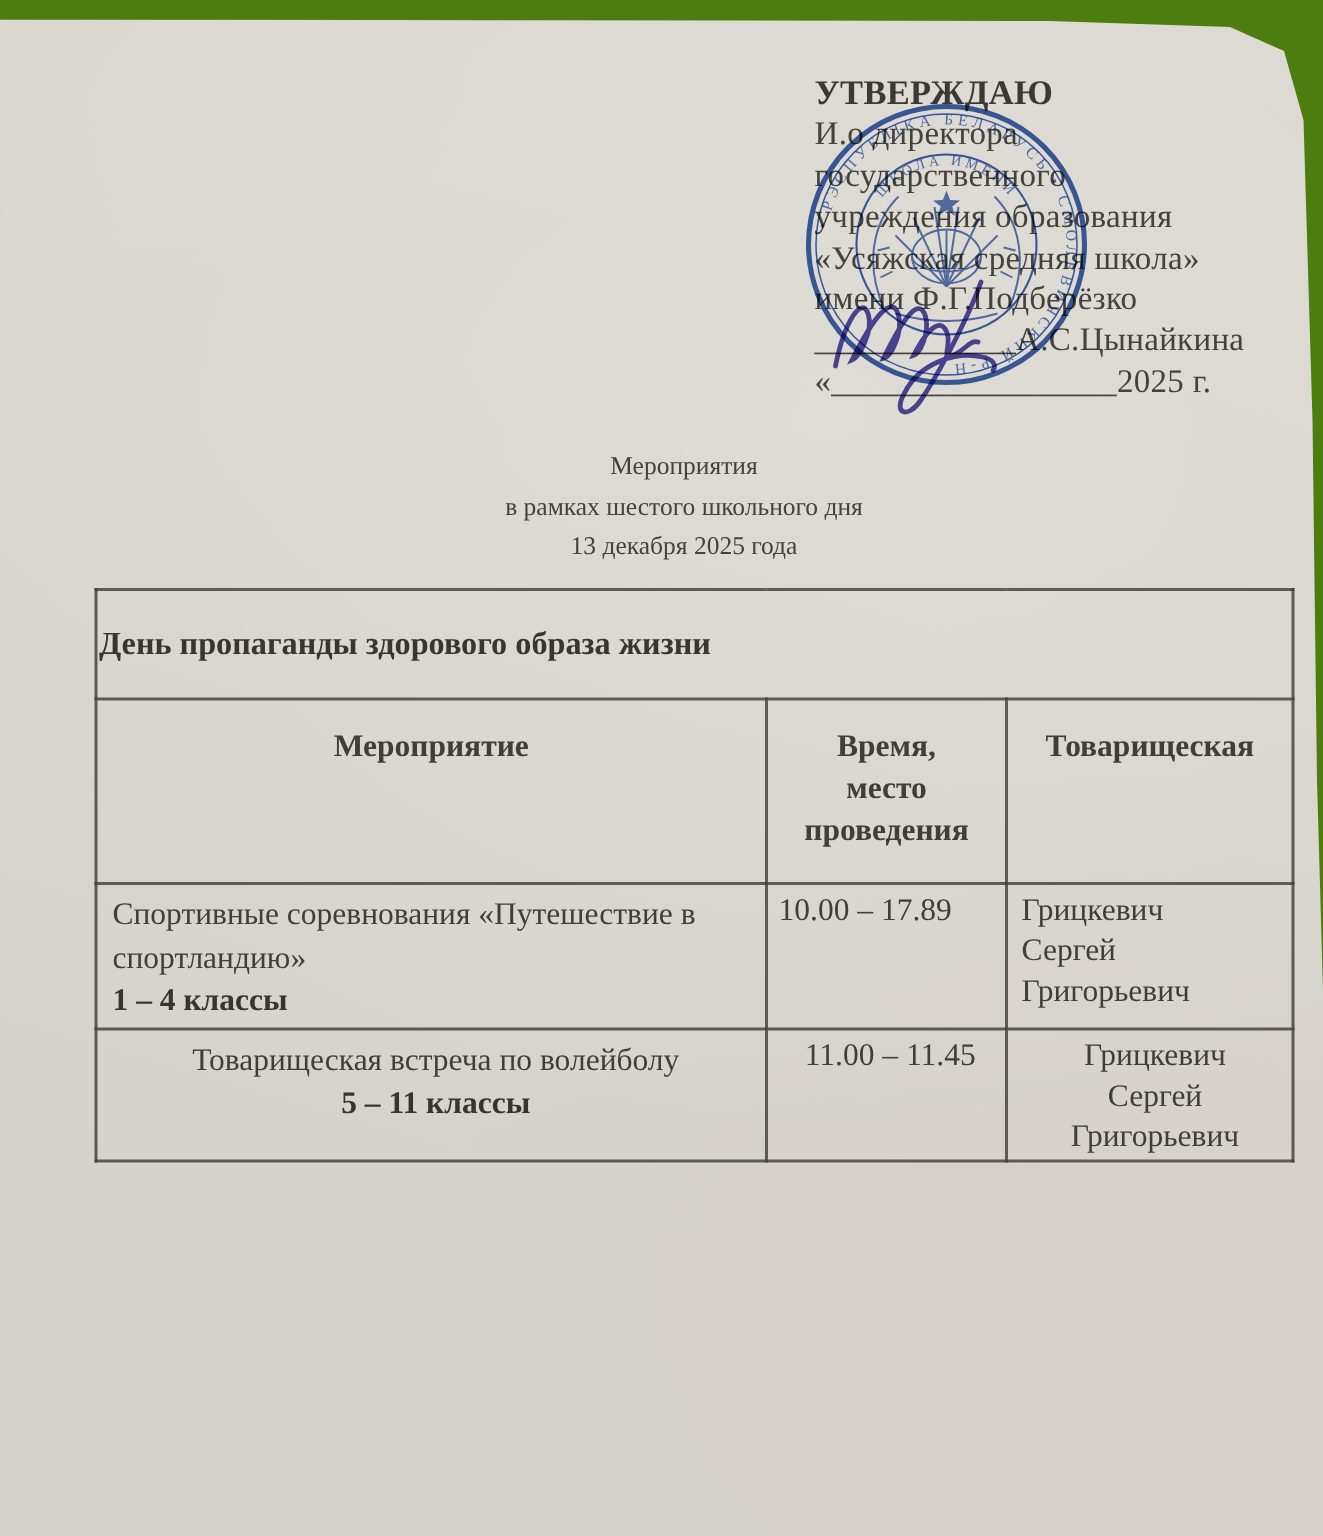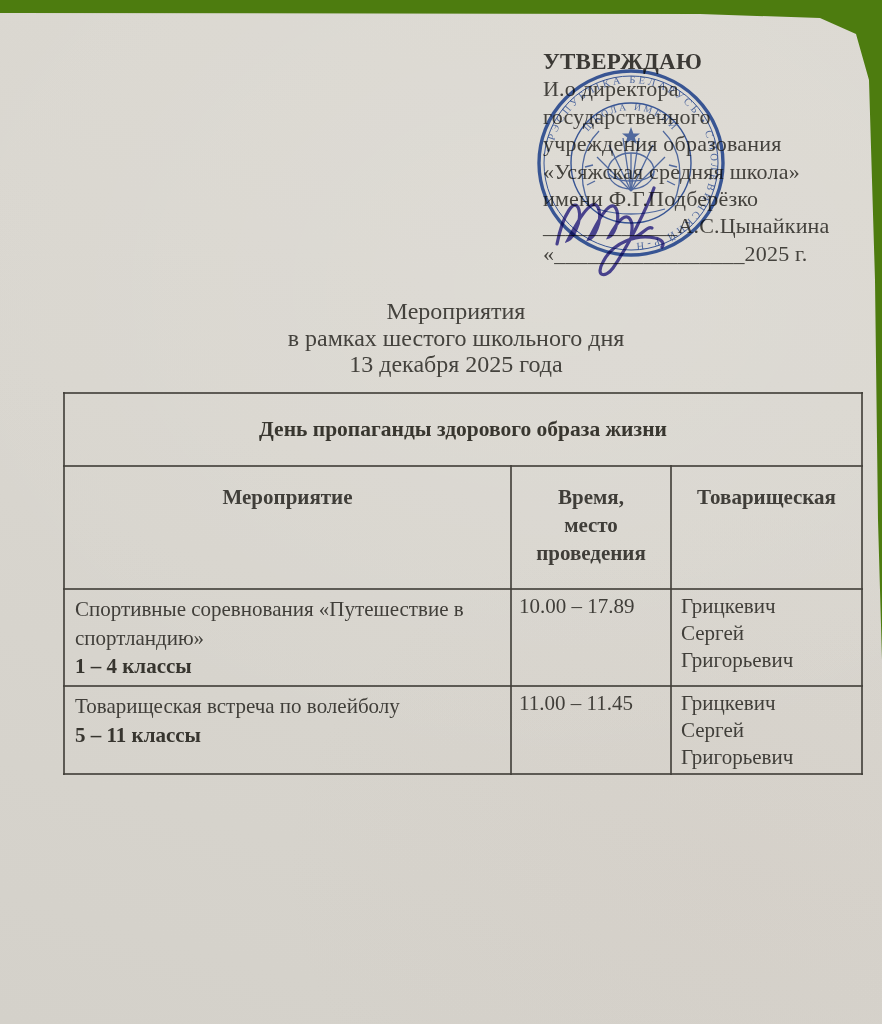--- a/index.html
+++ b/index.html
@@ -12,30 +12,30 @@
       linear-gradient(196deg,#dcd9d2 0%,#d9d6cf 48%,#d4d1ca 100%);
     clip-path:polygon(0 13px,700px 14px,820px 18px,856px 34px,869px 80px,875px 280px,
                       878px 520px,882px 660px,882px 1024px,0 1024px);}
   .ink{color:#44423d;}
   
   .approval{position:absolute;left:543px;top:48px;font-size:22px;line-height:27.4px;
             letter-spacing:.2px;white-space:nowrap;}
   .approval .head{font-weight:600;font-size:23px;color:#3b3935;}
   
   .title{position:absolute;left:151px;top:298px;width:610px;text-align:center;
-         font-size:24px;line-height:26.5px;}
+         font-size:17px;line-height:26.5px;}
   
   .doc-table{position:absolute;left:63px;top:392px;border-collapse:collapse;
              table-layout:fixed;width:798px;font-size:21px;color:#403e39;}
   .doc-table td{border:2px solid rgba(66,64,57,.82);vertical-align:top;overflow:hidden;}
-  .cap-cell{height:69px;text-align:center;vertical-align:middle!important;
+  .cap-cell{height:69px;vertical-align:middle!important;
             font-weight:bold;font-size:21.5px;color:#38362f;}
   .hdr-row td{height:104px;padding-top:16px;text-align:center;line-height:28px;font-weight:bold;}
   .pre{white-space:pre-line;}
-  .row-1 td{height:90px;} .row-2 td{height:81px;}
+  .row-1 td{height:90px;} .row-2 td{height:81px;text-align:center;}
   .cell-event{padding:5px 4px 0 10px;line-height:28.5px;}
   .cell-time{padding:3px 2px 0 7px;line-height:27px;}
   .cell-resp{padding:3px 2px 0 9px;line-height:27px;}
   .bold{font-weight:bold;color:#37352f;}
   
   .stamp{position:absolute;left:534px;top:66px;mix-blend-mode:multiply;opacity:.92;
          filter:blur(.35px);}
   .sig{position:absolute;left:549px;top:180px;mix-blend-mode:multiply;opacity:.95;
        filter:blur(.25px);}
 </style>

